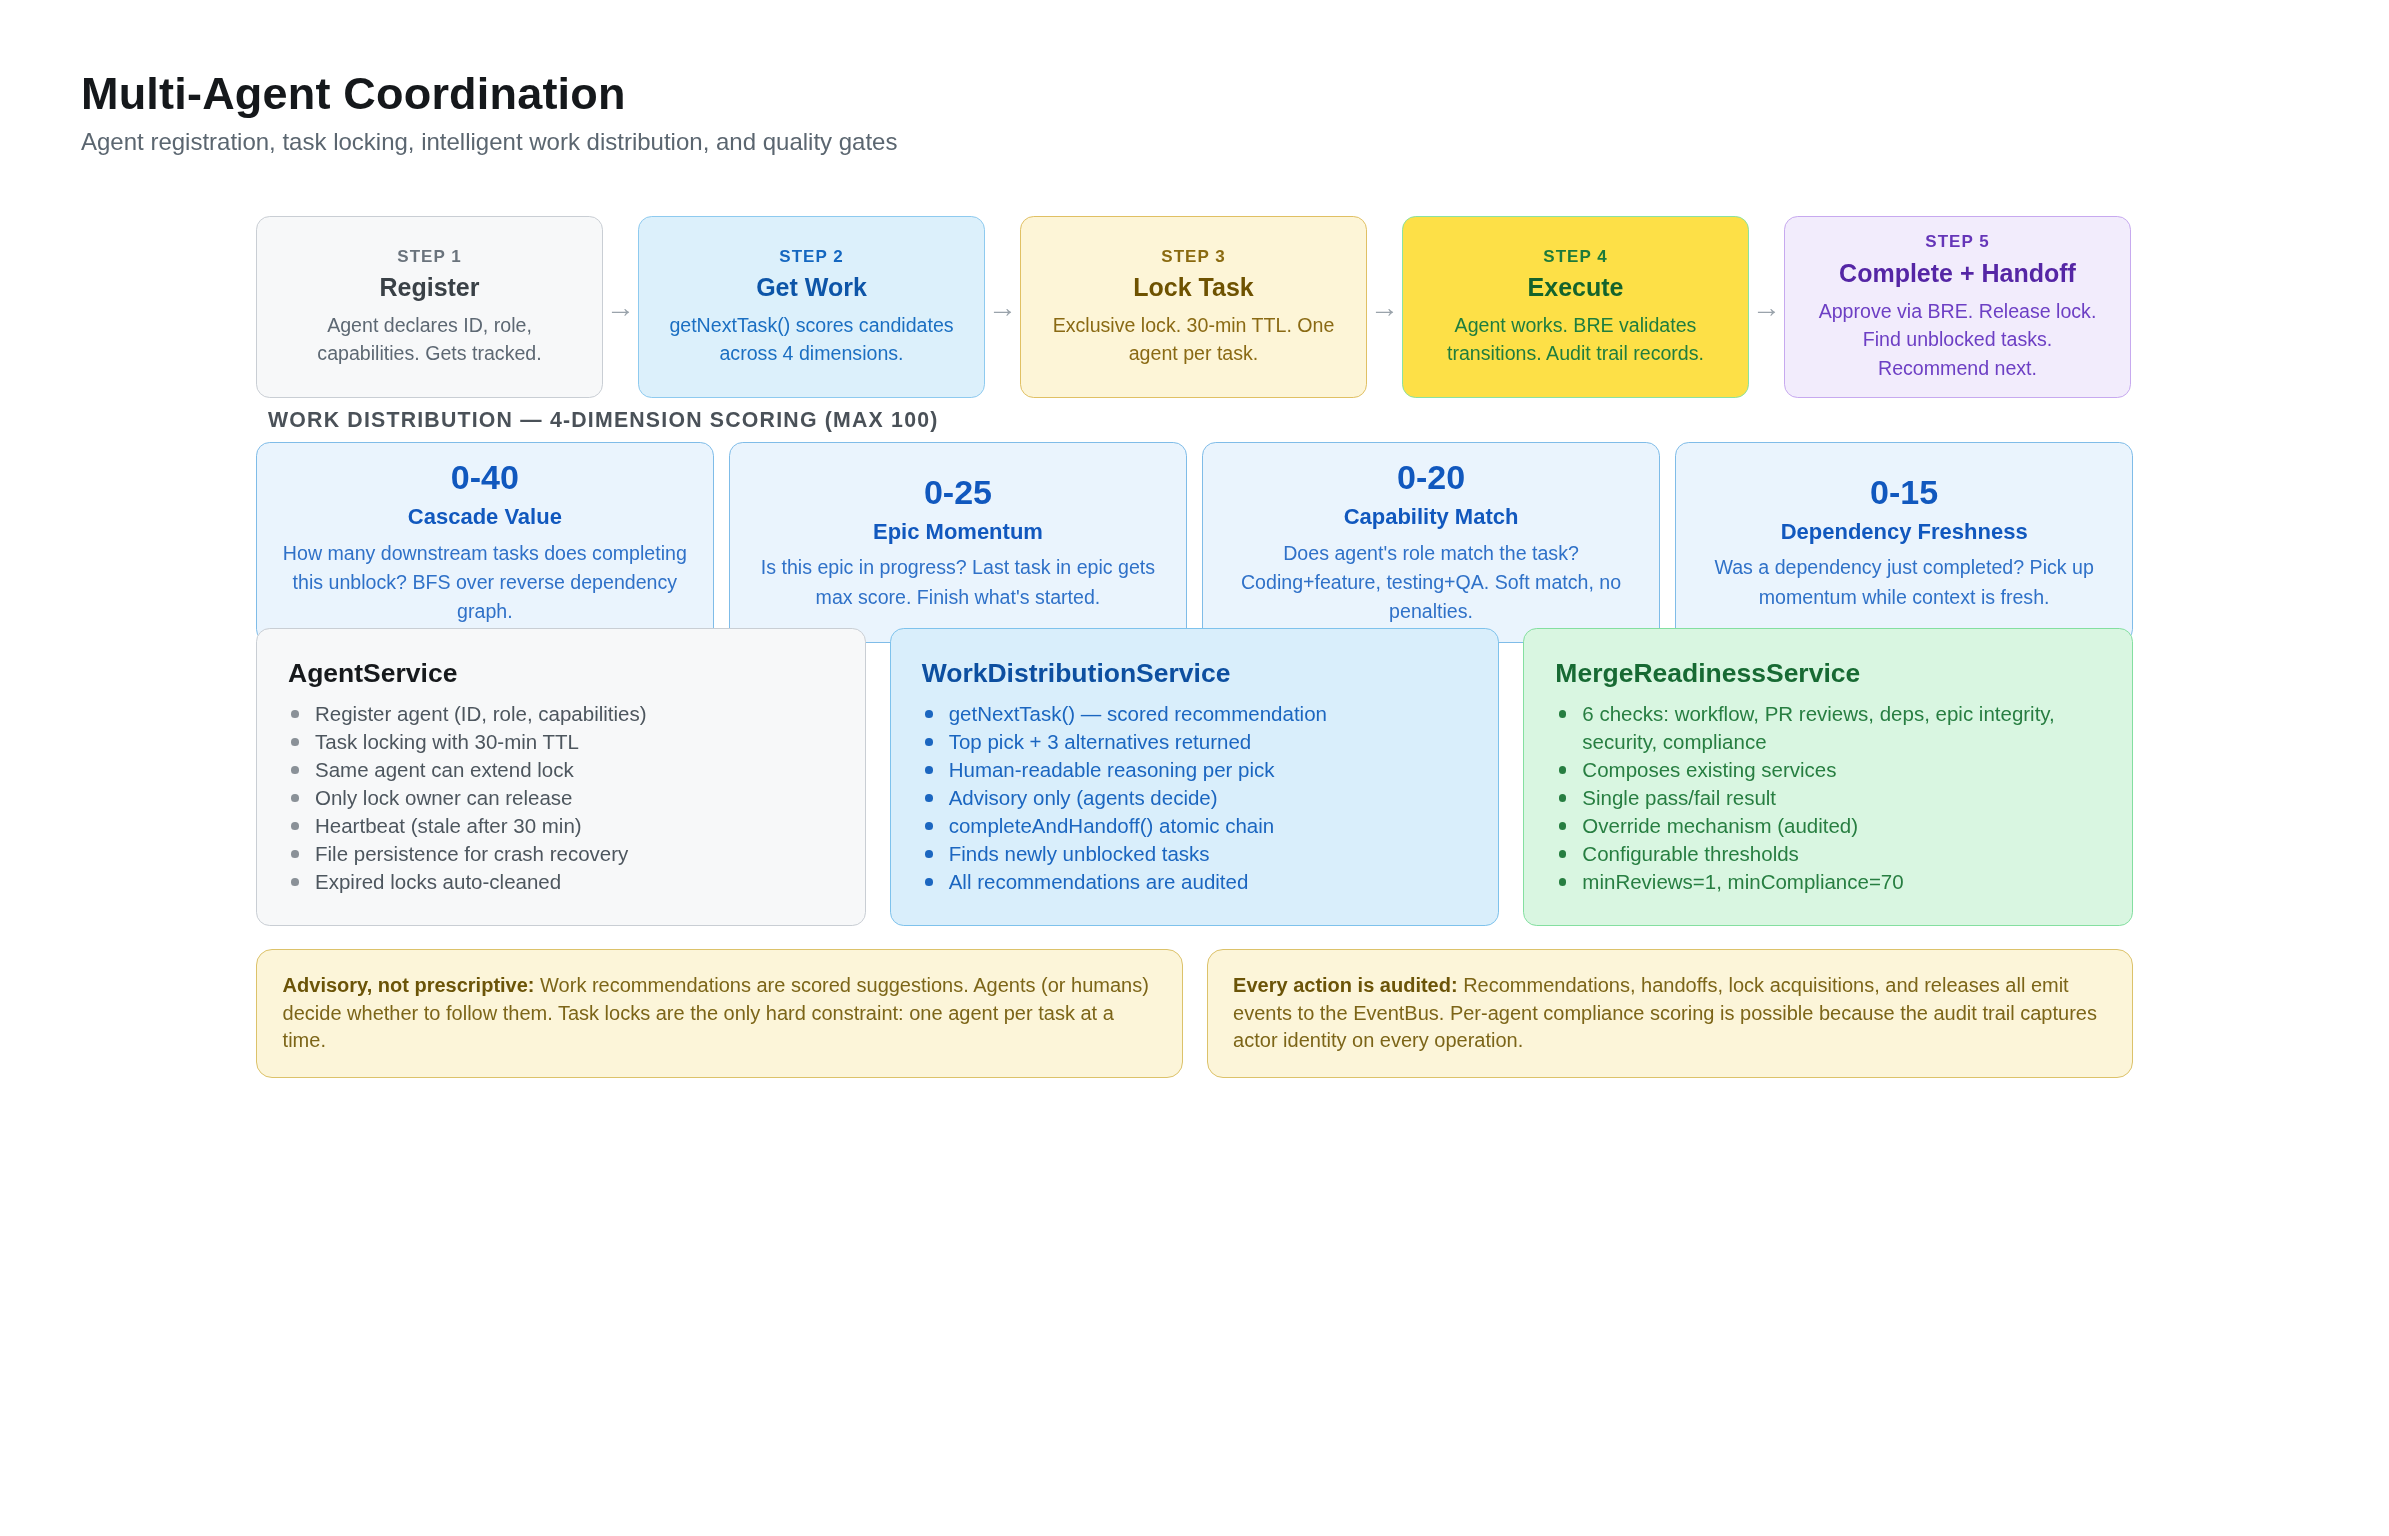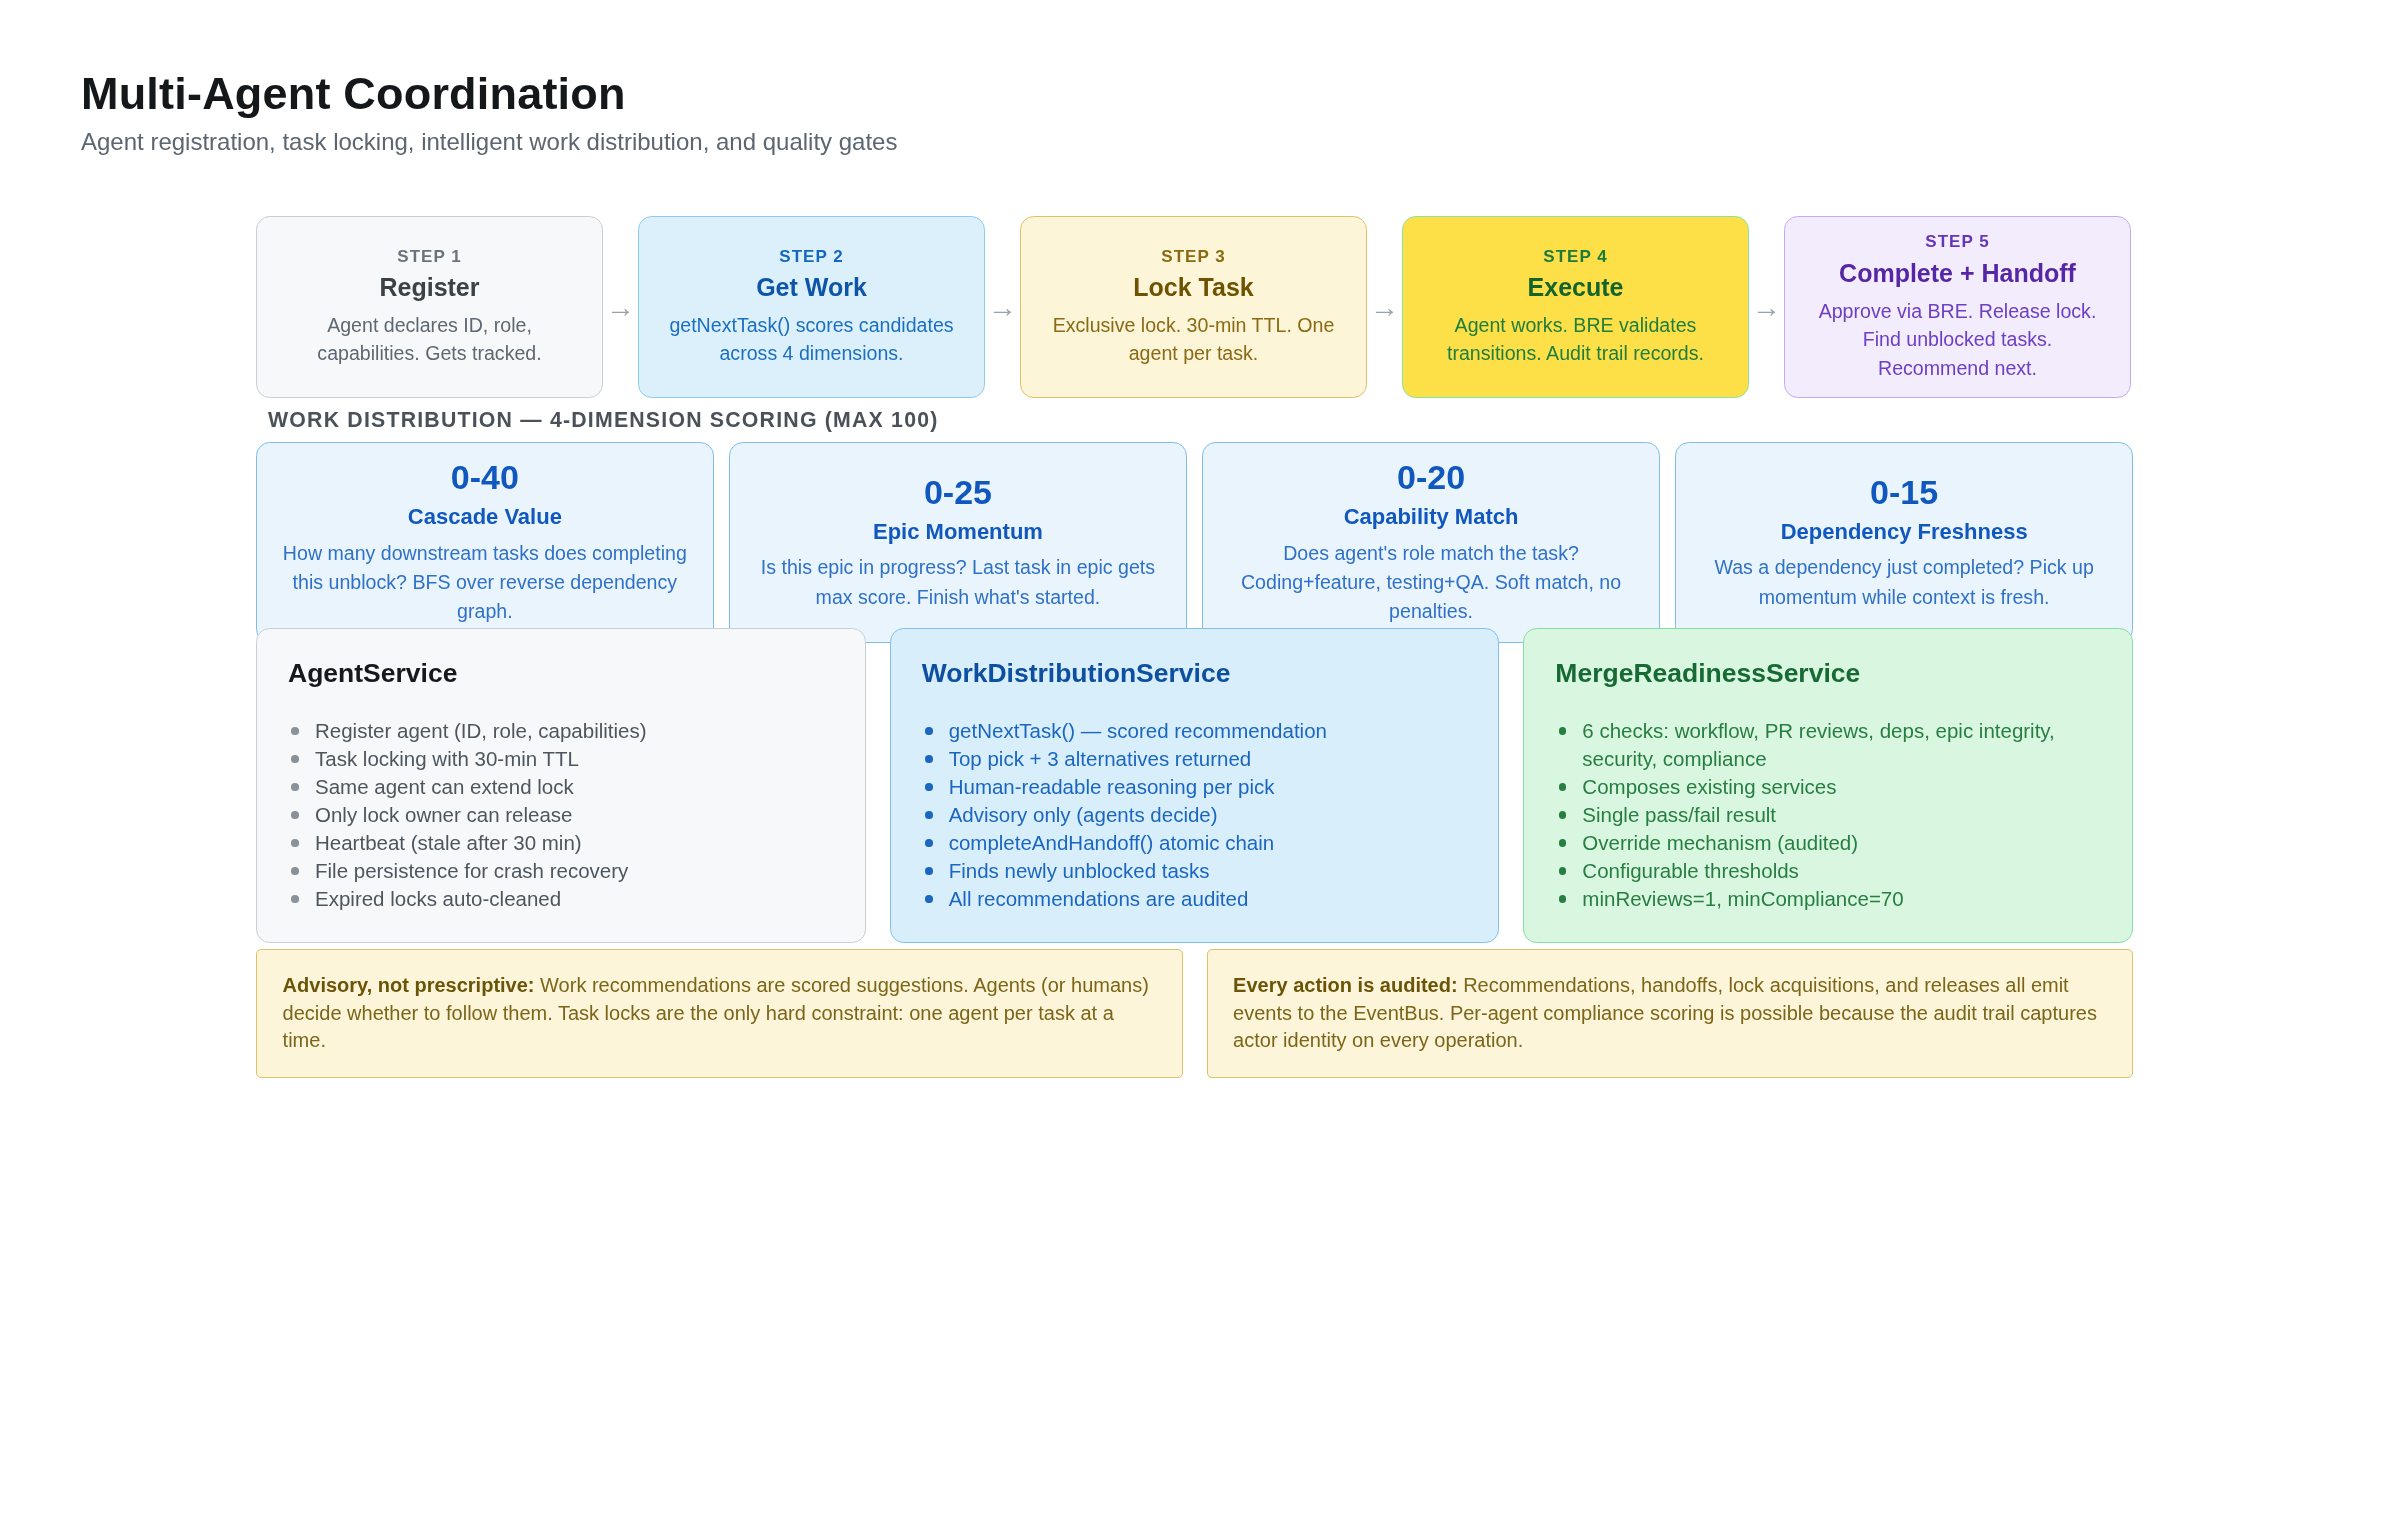--- a/index.html
+++ b/index.html
@@ -61,21 +61,21 @@
     align-items: center; text-align: center; padding: 15.4px 24px; }
   .score-range { font-size: 34px; font-weight: 700; color: #1158be; }
   .score-title { font-size: 22px; font-weight: 700; color: #1158be; margin-top: 6.8px; }
   .score-desc { font-size: 19.6px; line-height: 1.5; color: #2f71c8; margin-top: 8.5px; }
 
   
   .services-row { top: 628px; gap: 24px; }
   .svc-card { flex: 1 1 0; min-height: 287px; border-radius: 13.7px; border: 1.7px solid;
     padding: 29px 31px; }
   .svc-title { font-size: 26.5px; font-weight: 700; }
-  .svc-list { list-style: none; margin-top: 28px; }
+  .svc-list { list-style: none; margin-top: 11px; }
   .svc-list li { position: relative; padding-left: 27px; font-size: 20.5px; line-height: 28px; }
   .svc-dot { position: absolute; left: 3.4px; top: 10.2px; width: 7.7px; height: 7.7px;
     border-radius: 50%; display: inline-block; }
 
   .svc-gray { background: #f7f8f9; border-color: #c9ced4; }
   .svc-gray .svc-title { color: #16191c; }
   .svc-gray li { color: #4d565e; }
   .svc-gray .svc-dot { background: #8a9198; }
 
   .svc-blue { background: #d9eefb; border-color: #7ec2ec; }
@@ -84,21 +84,21 @@
   .svc-blue .svc-dot { background: #1b66c0; }
 
   .svc-green { background: #d9f6e1; border-color: #84dfa0; }
   .svc-green .svc-title { color: #176a33; }
   .svc-green li { color: #277e41; }
   .svc-green .svc-dot { background: #277e41; }
 
   
   .notes-row { top: 949px; gap: 24px; }
   .note-box { flex: 1 1 0; min-height: 125px; background: #fcf5d9; border: 1.7px solid #dcc26a;
-    border-radius: 5px; padding: 22px 25.6px; font-size: 20px; line-height: 1.38;
+    border-radius: 16px; padding: 22px 25.6px; font-size: 20px; line-height: 1.38;
     color: #7c6518; }
   .note-lead { font-weight: 700; color: #6b5408; }
 </style>
 </head>
 <body>
 
 <div class="page">
 
   <h1 class="page-title">Multi-Agent Coordination</h1>
   <div class="page-subtitle">Agent registration, task locking, intelligent work distribution, and quality gates</div>

